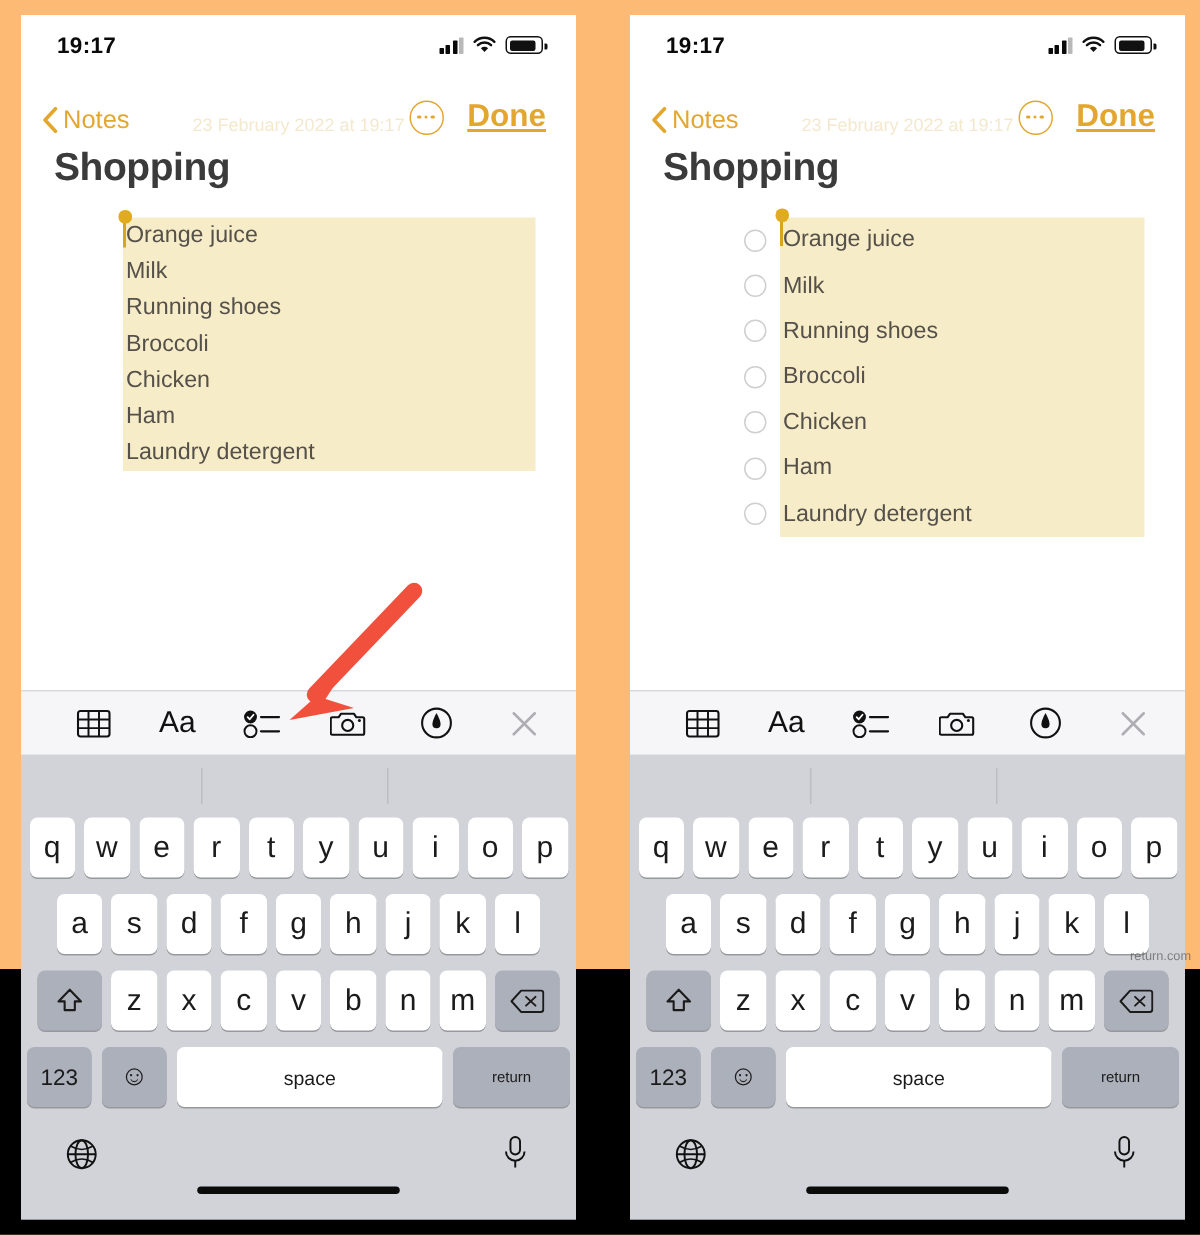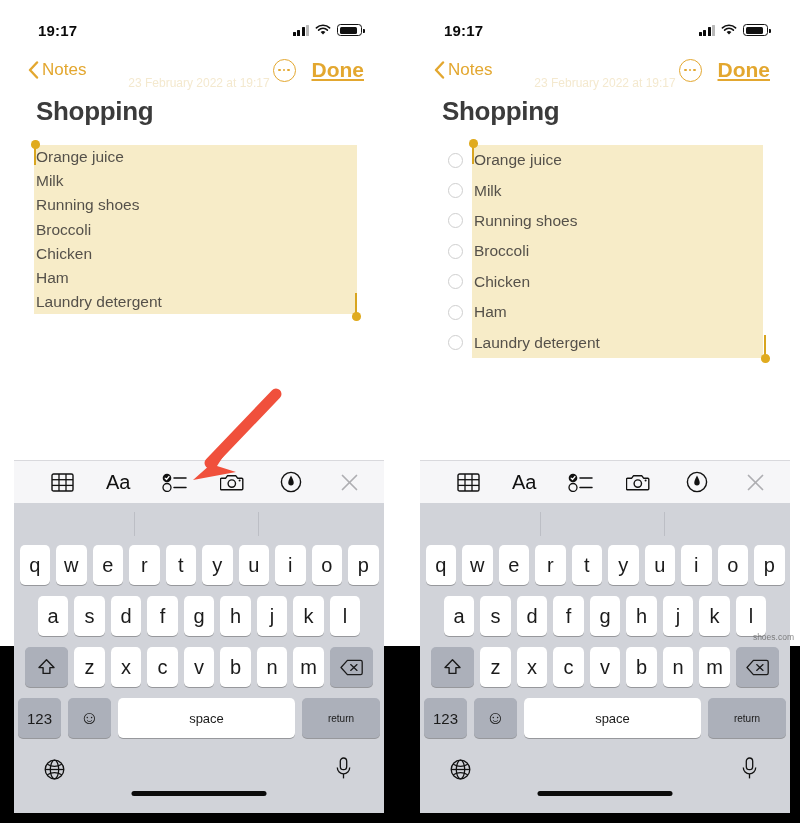--- a/index.html
+++ b/index.html
@@ -2,21 +2,21 @@
 <html><head>
 <meta charset="utf-8">
 <style>
   * { box-sizing: border-box; margin: 0; padding: 0; }
   html, body {
     width: 800px; height: 823px;
     background: #000;
     font-family: "Liberation Sans", sans-serif;
     overflow: hidden;
   }
-  .stage { position: relative; width: 800px; height: 646px; background: #ffffff; }
+  .stage { position: relative; width: 800px; height: 646px; background: #fdba74; }
 
   .phone {
     position: absolute;
     top: 10px;
     width: 370px;
     height: 803px;
     background: #ffffff;
     overflow: hidden;
   }
   .phone.left  { left: 14px; }
@@ -38,21 +38,21 @@
   .bars i:nth-child(4) { height: 11px; background: #b9b9b9; }
   .wifi { width: 16px; height: 12px; }
   .batt { width: 25px; height: 12px; border: 1.5px solid #111; border-radius: 3.5px; position: relative; padding: 1.5px; }
   .batt::after { content: ""; position: absolute; right: -3.5px; top: 3.5px; width: 2px; height: 4px; background: #111; border-radius: 0 1px 1px 0; }
   .batt span { display: block; height: 100%; width: 88%; background: #111; border-radius: 1.5px; }
 
   
   .navbar {
     position: relative;
     height: 40px;
-    display: flex; align-items: center; justify-content: space-between;
+    display: flex; align-items: flex-end; justify-content: space-between;
     padding: 0 20px 0 14px;
     gap: 36px;
   }
   .nav-back { display: flex; align-items: center; gap: 3px; cursor: pointer; }
   .chev { width: 11px; height: 18px; }
   .nav-back-label { color: #e3a72f; font-size: 17px; }
   .nav-right { display: flex; align-items: center; gap: 16px; }
   .more-btn {
     width: 23px; height: 23px; border: 1.6px solid #e3a72f; border-radius: 50%;
     display: flex; align-items: center; justify-content: center; gap: 2px; cursor: pointer;
@@ -69,21 +69,21 @@
     pointer-events: none;
   }
 
   
   .note-body { padding: 0 0 0 0; position: relative; }
   .note-title {
     font-size: 26px; font-weight: bold; color: #3b3b3b;
     padding: 6px 0 18px 22px; letter-spacing: -.3px;
   }
 
-  .list-wrap { position: relative; }
+  .list-wrap { position: relative; margin-left: 48px; }
   .hl-block {
     position: absolute; background: #f7ecc8;
     left: 20px; right: 27px; top: 0; bottom: 0;
     z-index: 0;
   }
   .phone.right .hl-block { left: 52px; right: 27px; }
 
   .note-line {
     position: relative; z-index: 1;
     display: flex; align-items: center;
@@ -559,14 +559,14 @@
     </div>
   </div>
 
   <svg class="arrow-layer" viewBox="0 0 800 823">
     <g id="arrowG">
       <line id="arrowShaft" x1="276" y1="394" x2="210" y2="463" stroke="#f0503c" stroke-width="11" stroke-linecap="round"></line>
       <polygon id="arrowHead" points="193,480 228,449 217,466 236,472" fill="#f0503c"></polygon>
     </g>
   </svg>
 
-  <div class="watermark">shoes.com</div>
+  <div class="watermark">return.com</div>
 </div>
 
 </body></html>

